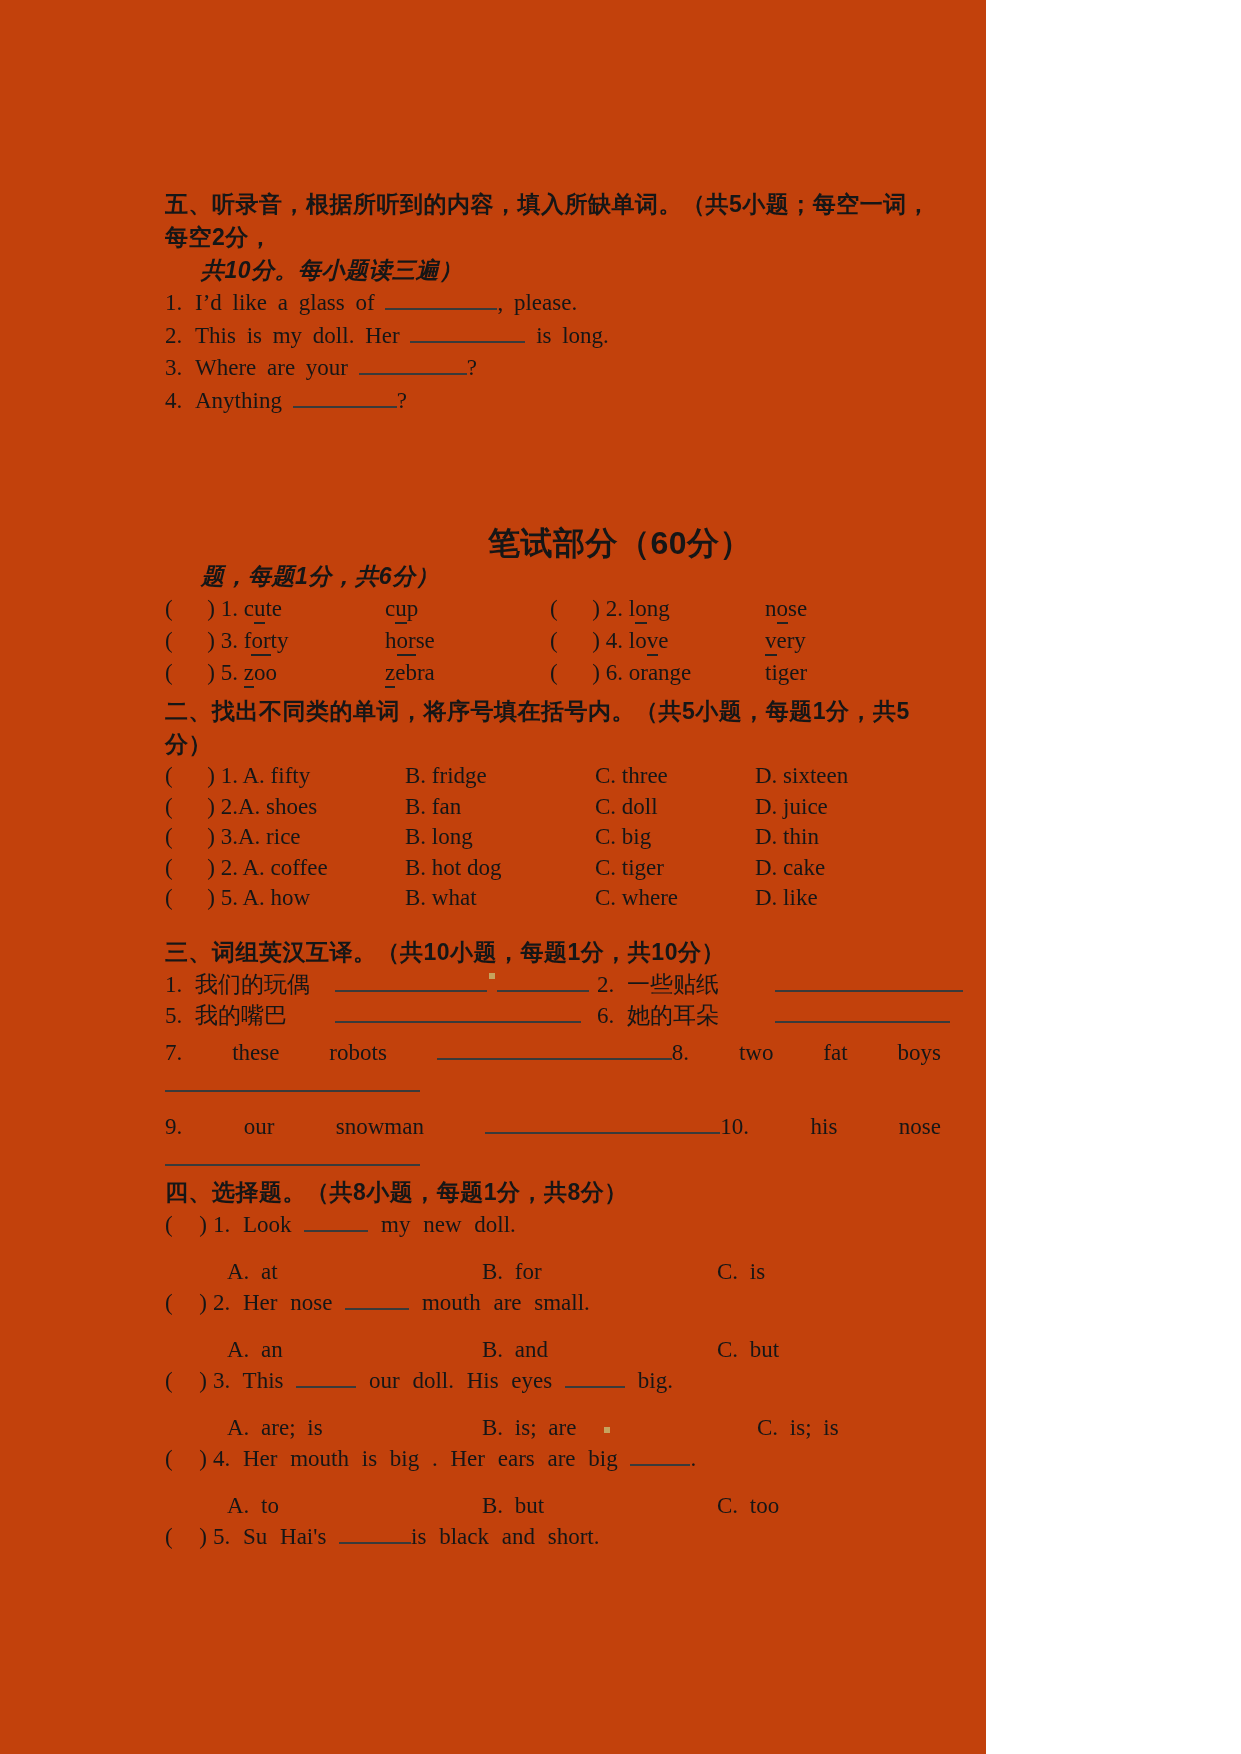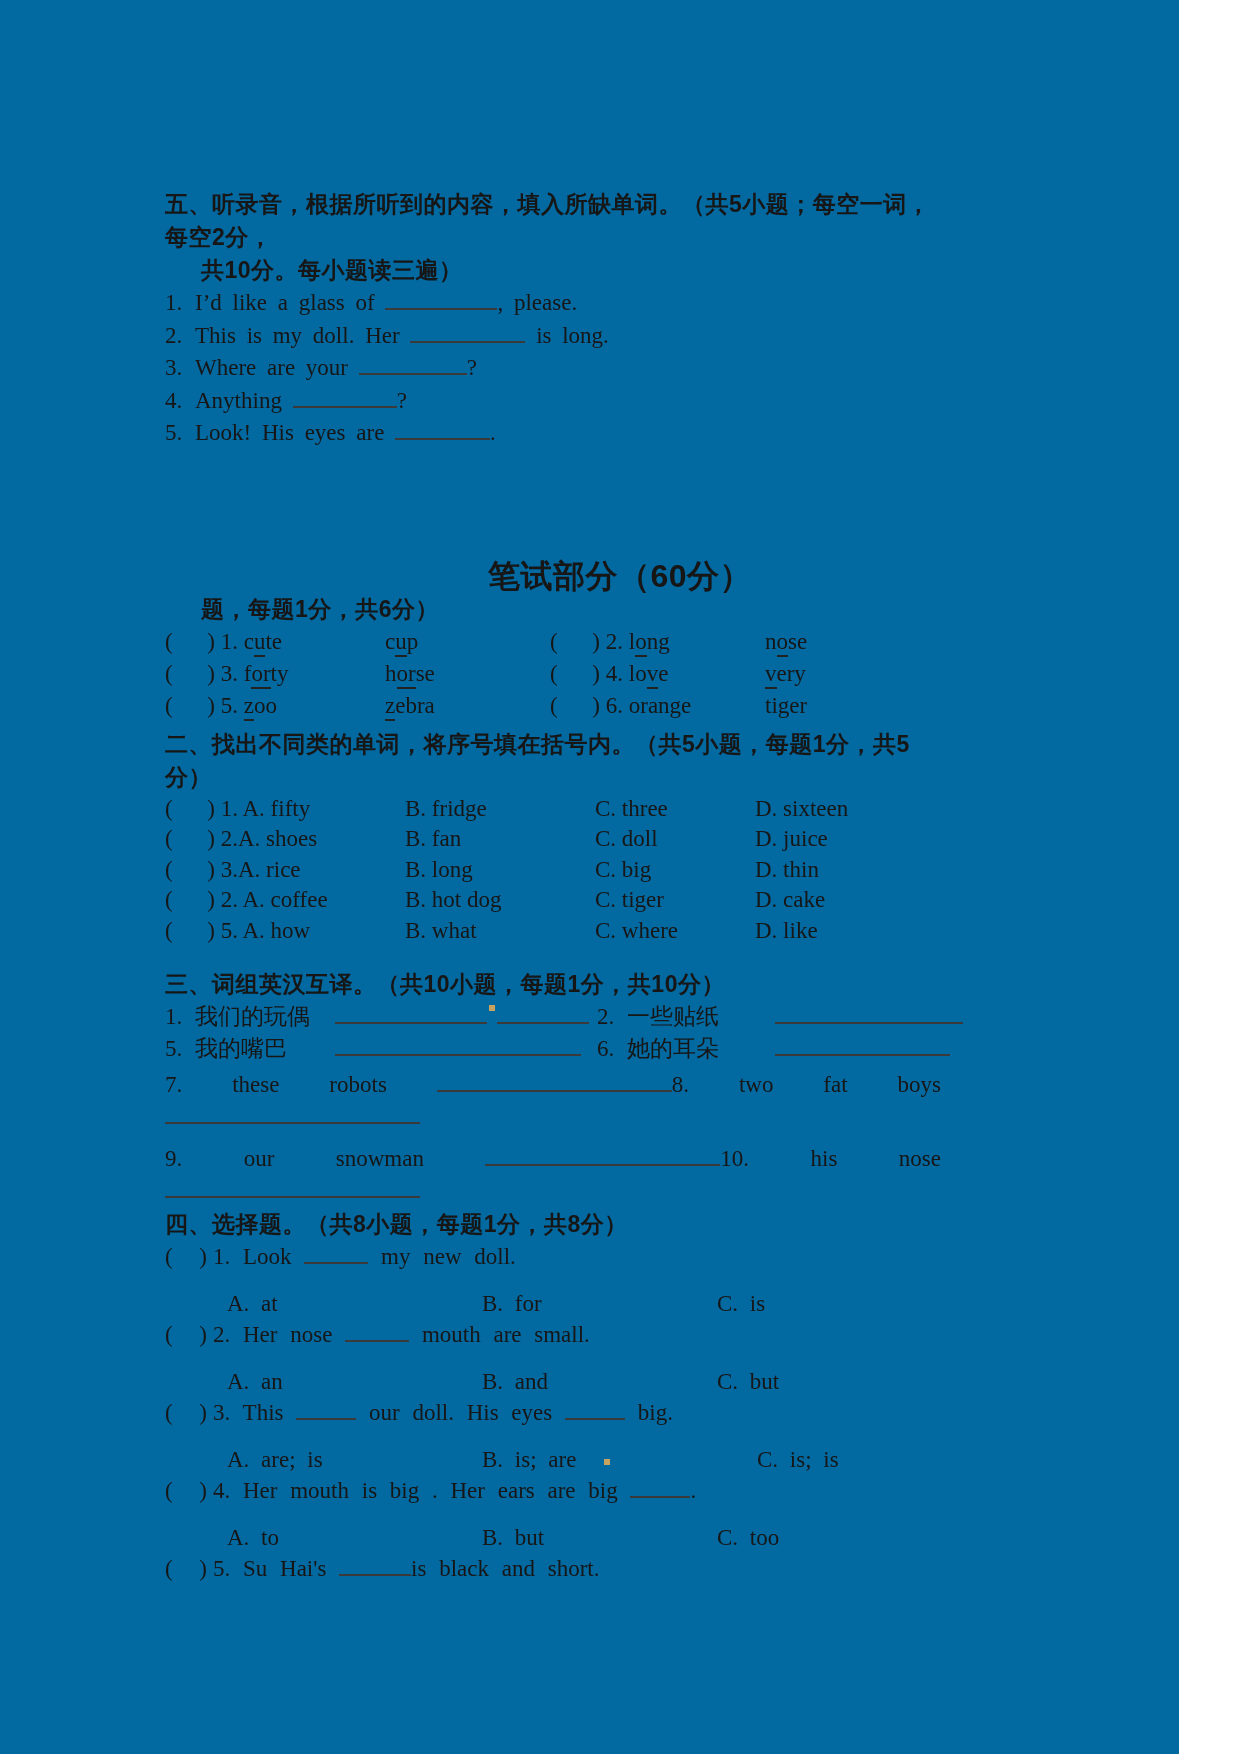--- a/index.html
+++ b/index.html
@@ -1,20 +1,20 @@
 <!DOCTYPE html>
 <html><head>
 <meta charset="utf-8">
 <style>
   html,body{margin:0;padding:0;background:#ffffff;}
-  .page{position:relative;width:1179px;height:1754px;background:#0369a1;overflow:hidden;
+  .page{position:relative;width:986px;height:1754px;background:#c2410c;overflow:hidden;
         font-family:"Liberation Serif","DejaVu Serif",serif;font-size:23px;color:#161616;}
   .content{position:absolute;left:165px;top:188px;width:776px;}
   .hzh{font-family:"Liberation Sans","DejaVu Sans",sans-serif;font-weight:600;letter-spacing:.5px;line-height:33px;}
-  .indent{padding-left:36px;}
+  .indent{padding-left:36px;font-style:italic;}
   .line{line-height:32.5px;word-spacing:5px;}
   .num{display:inline-block;width:30px;}
   .blank{display:inline-block;border-bottom:2px solid #3a3a3a;height:19px;vertical-align:baseline;}
   .bseg{display:inline-block;border-bottom:2px solid #3a3a3a;height:19px;}
   .title{margin-top:110px;width:910px;text-align:center;font-size:32px;}
   .s1h{margin-top:16px;}
   .s1row{display:grid;grid-template-columns:220px 165px 215px 1fr;line-height:32px;}
   .s2row{display:grid;grid-template-columns:240px 190px 160px 1fr;line-height:30.5px;}
   .mt6{margin-top:6px;} .mt10{margin-top:22px;}
   .paren{display:inline-flex;justify-content:space-between;width:50px;}
@@ -36,21 +36,20 @@
 <div class="page">
  <div class="content">
 
   <div class="hzh">五、听录音，根据所听到的内容，填入所缺单词。（共5小题；每空一词，每空2分，</div>
   <div class="hzh indent">共10分。每小题读三遍）</div>
 
   <div class="line"><span class="num">1.</span><span>I’d like a glass of</span> <span class="blank" style="width:112px"></span><span>, please.</span></div>
   <div class="line"><span class="num">2.</span><span>This is my doll. Her</span> <span class="blank" style="width:115px"></span> <span>is long.</span></div>
   <div class="line"><span class="num">3.</span><span>Where are your</span> <span class="blank" style="width:108px"></span><span>?</span></div>
   <div class="line"><span class="num">4.</span><span>Anything</span> <span class="blank" style="width:104px"></span><span>?</span></div>
-  <div class="line"><span class="num">5.</span><span>Look! His eyes are</span> <span class="blank" style="width:95px"></span><span>.</span></div>
 
   <div class="hzh title">笔试部分（60分）</div>
 
   <div class="hzh indent">题，每题1分，共6分）</div>
 
   <div class="s1row">
     <div><span class="paren">
             <span>(</span>
             <span>)</span>
           </span> <span>1.</span> <span class="w"><span>c</span><span class="u">u</span><span>te</span></span></div>

